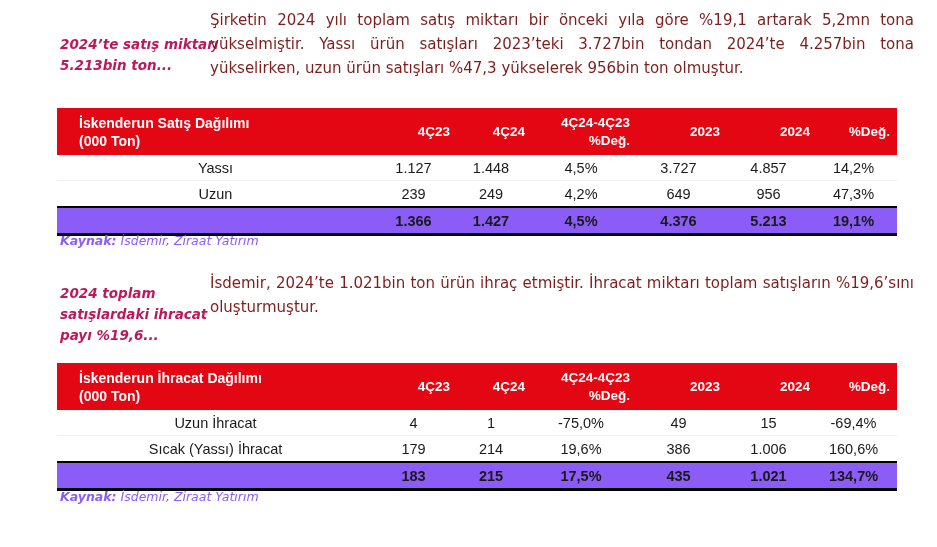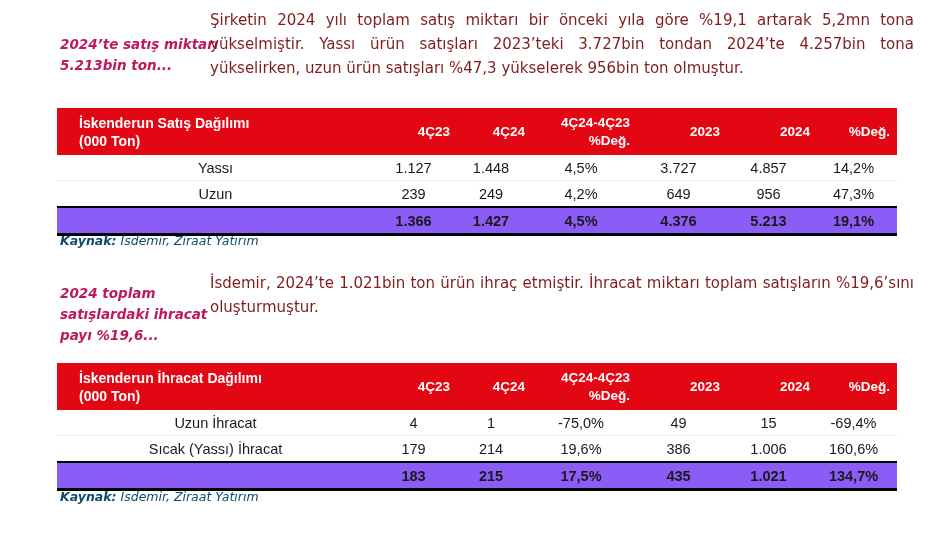--- a/index.html
+++ b/index.html
@@ -88,21 +88,21 @@
   table.rt tr.total-row td {
     background: #8b5cf6;
     font-weight: bold;
   }
   .source-line {
     position: absolute;
     left: 60px;
     font-family: "DejaVu Sans", sans-serif;
     font-size: 12.5px;
     font-style: italic;
-    color: #0c4a6e;
+    color: #8b5cf6;
   }
   .source-line .src-label { font-weight: bold; }
 </style>
 </head>
 <body>
 
 <div class="page">
 
   <div class="side-note" style="top: 34px;">2024’te satış miktarı
 5.213bin ton...</div>

